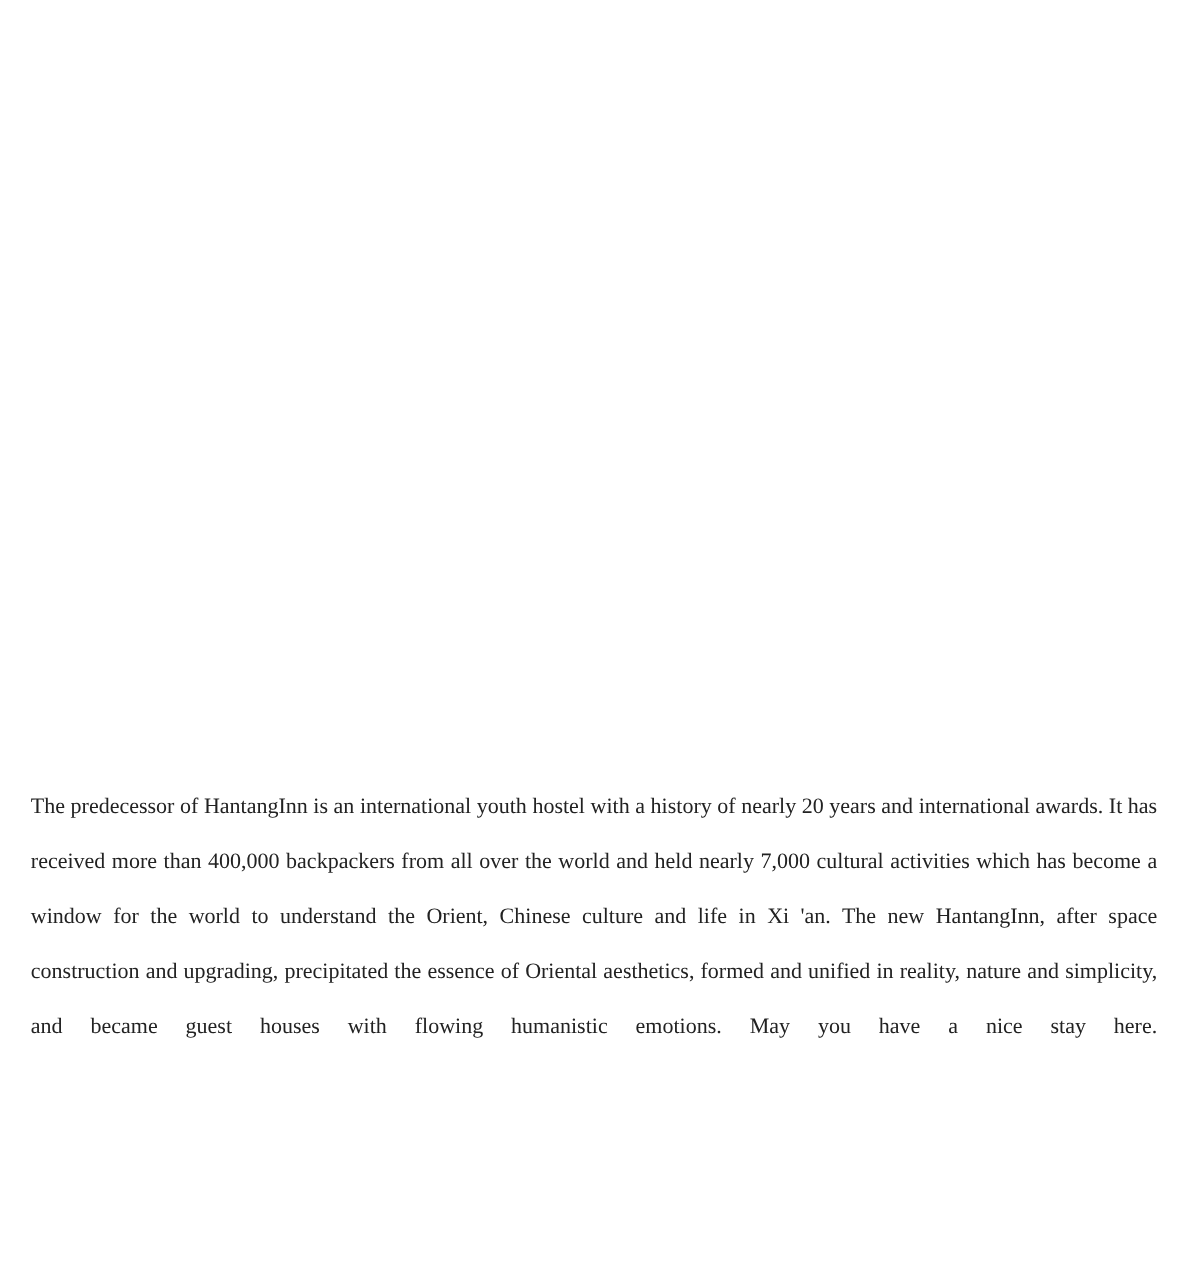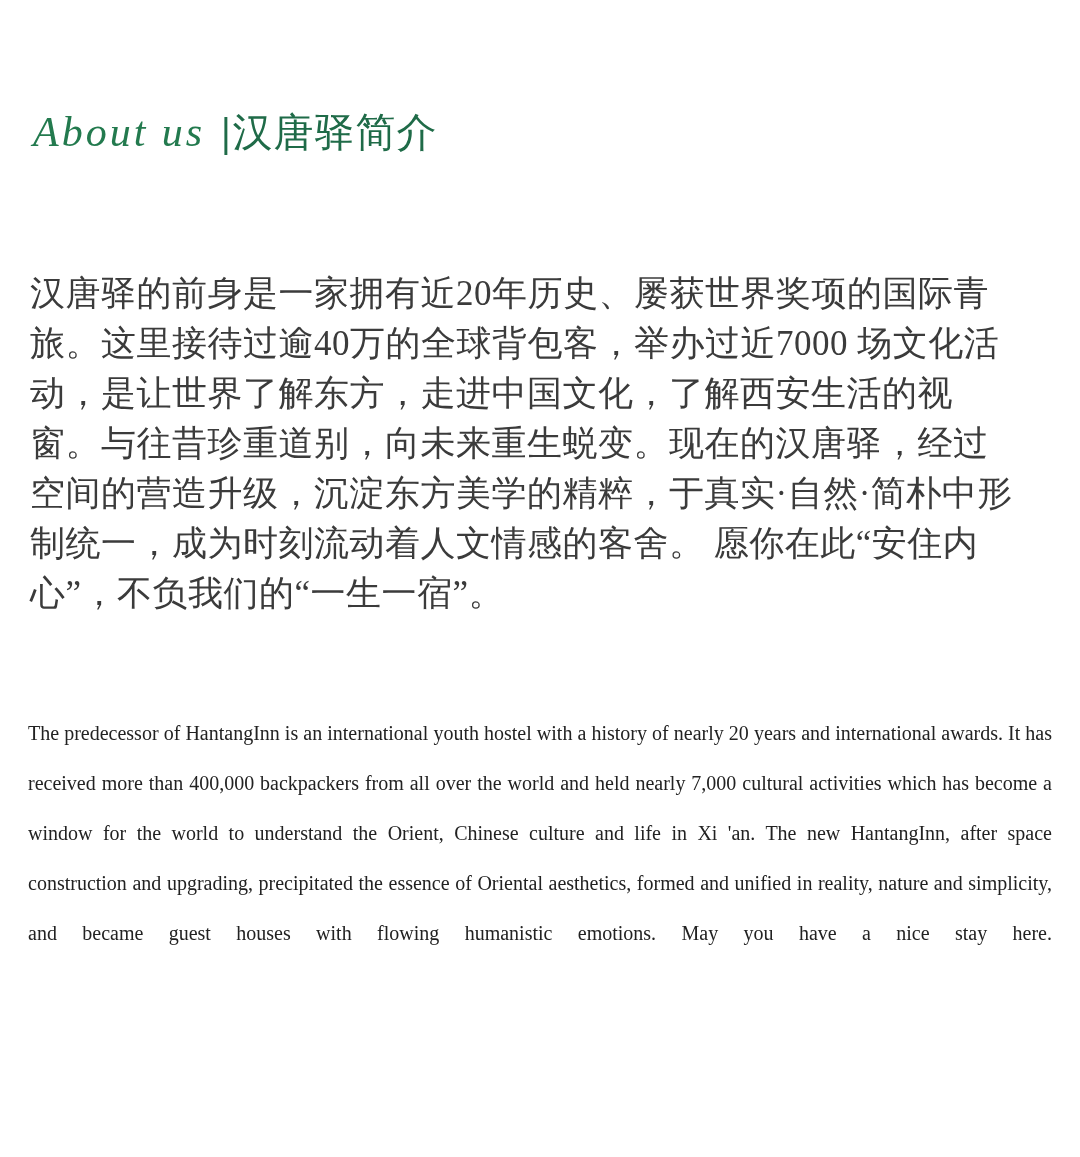--- a/index.html
+++ b/index.html
@@ -91,21 +91,17 @@
     content: "";
     display: inline-block;
     width: 100%;
   }
 </style>
 </head>
 <body>
 
 <div class="page">
 
-  <h1 class="heading">
-    <span class="heading-en">About  us</span><span class="heading-sep">|</span><span class="heading-cn">汉唐驿简介</span>
-  </h1>
 
-  <p class="para-cn">汉唐驿的前身是一家拥有近20年历史、屡获世界奖项的国际青旅。这里接待过逾40万的全球背包客，举办过近7000 场文化活动，是让世界了解东方，走进中国文化，了解西安生活的视窗。与往昔珍重道别，向未来重生蜕变。现在的汉唐驿，经过空间的营造升级，沉淀东方美学的精粹，于真实·自然·简朴中形制统一，成为时刻流动着人文情感的客舍。 愿你在此“安住内心”，不负我们的“一生一宿”。</p>
 
   <p class="para-en">The predecessor of HantangInn is an international youth hostel with a history of nearly 20 years and international awards. It has received more than 400,000 backpackers from all over the world and held nearly 7,000 cultural activities which has become a window for the world to understand the Orient, Chinese culture and life in Xi 'an. The new HantangInn, after space construction and upgrading, precipitated the essence of Oriental aesthetics, formed and unified in reality, nature and simplicity, and became guest houses with flowing humanistic emotions. May you have a nice stay here.</p>
 
 </div>
 
 </body></html>

